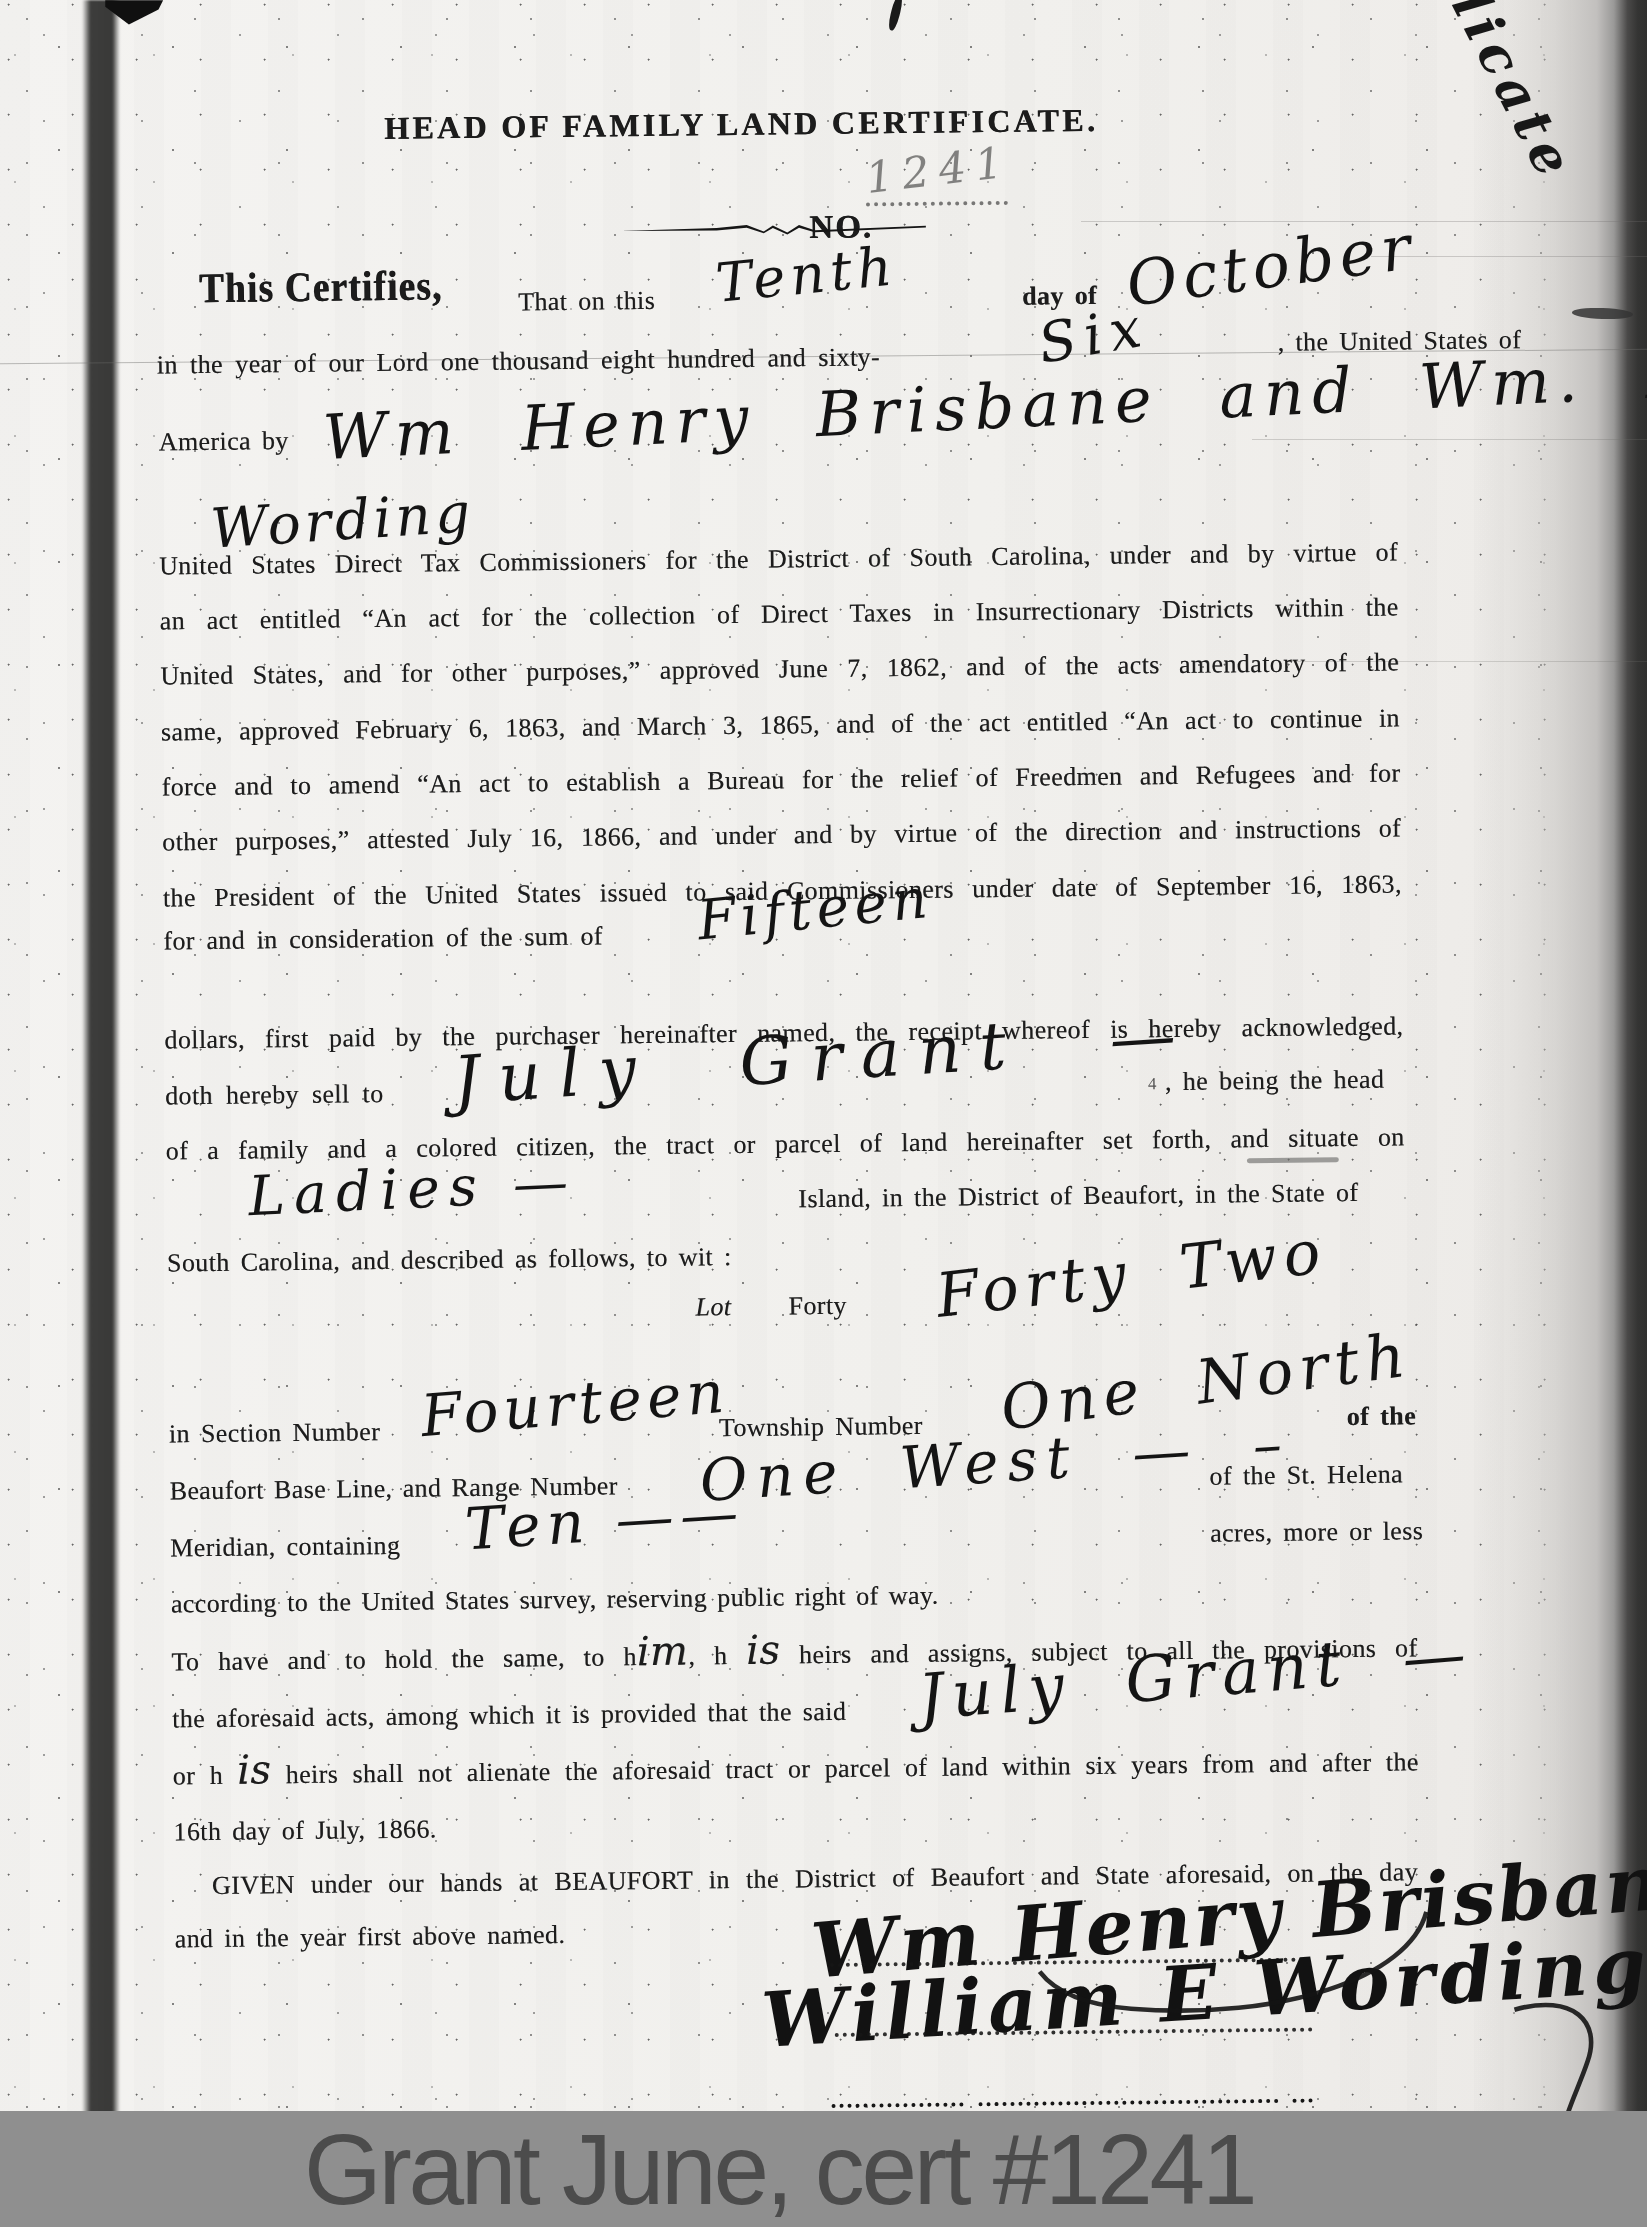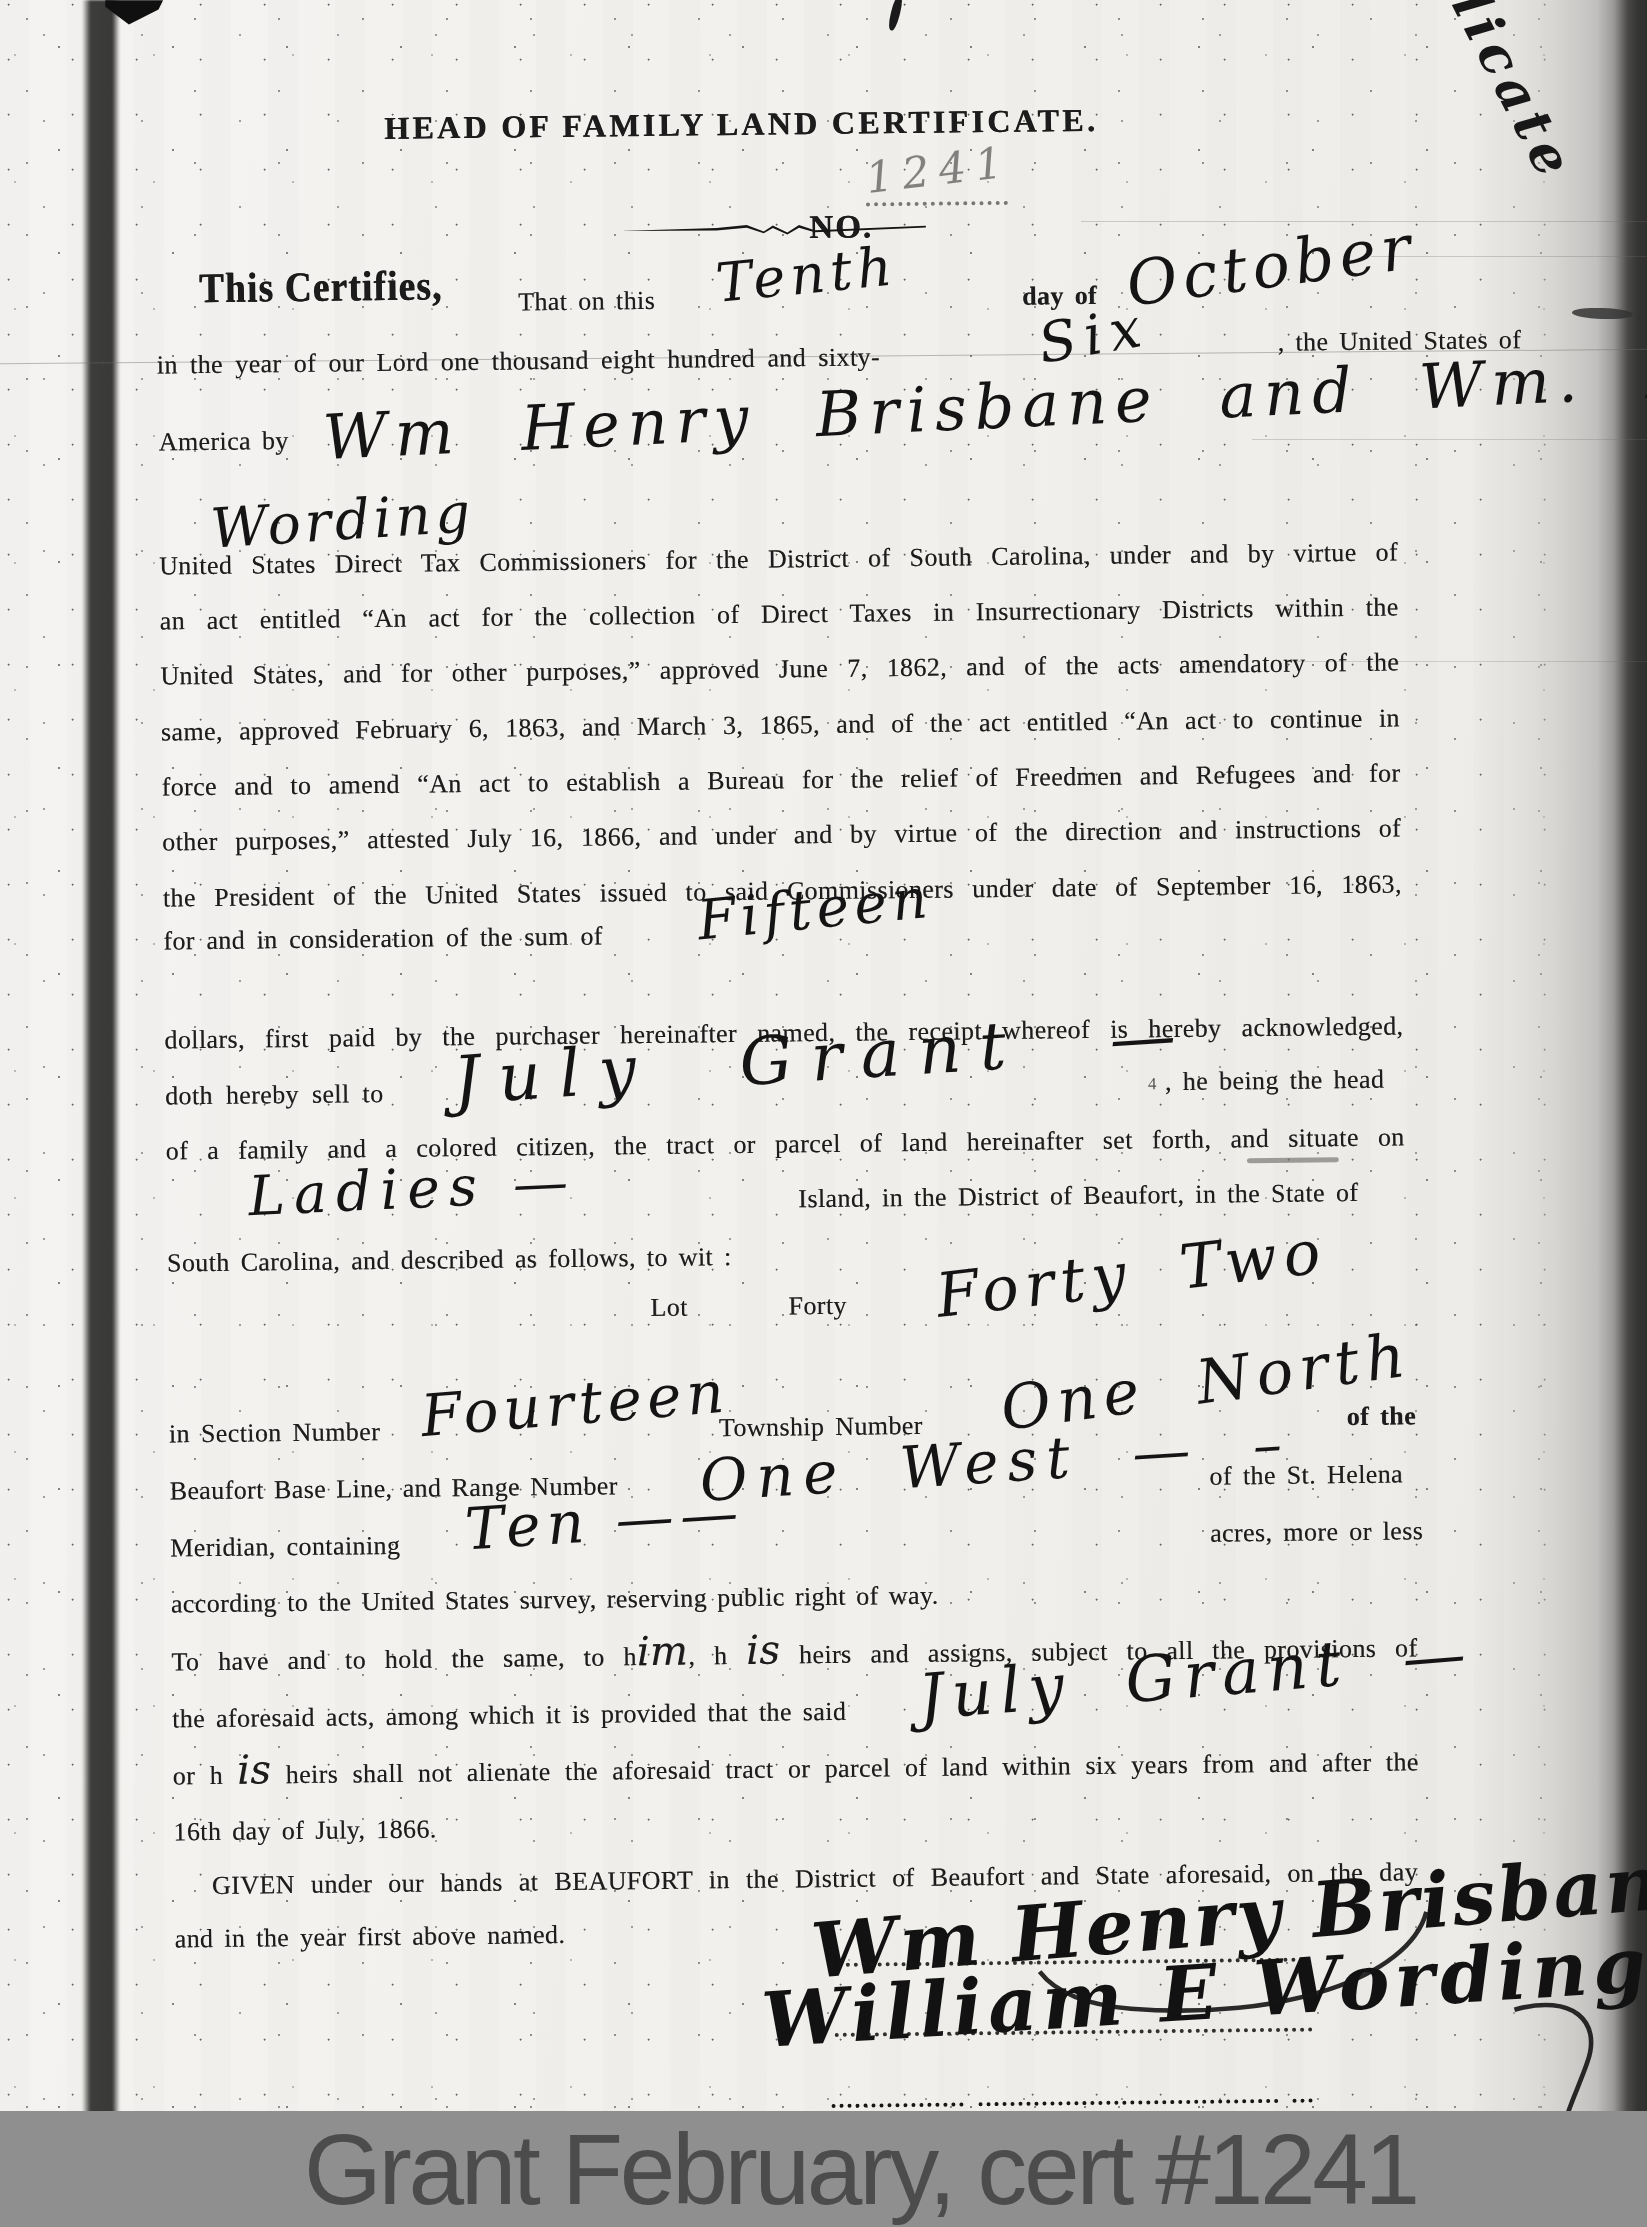--- a/index.html
+++ b/index.html
@@ -115,21 +115,21 @@
     <div class="just" style="left:165px;top:1020px;">dollars, first paid by the purchaser hereinafter named, the receipt whereof is hereby acknowledged,</div>
     <div class="abs pr" style="left:165px;top:1076px;word-spacing:6px;">doth hereby sell to</div>
     <div class="abs hw" style="left:453px;top:1025px;font-size:66px;letter-spacing:18.5px;word-spacing:46px;transform:rotate(-3deg);">July Grant —</div>
     <div class="abs small-mark" style="left:1148px;top:1079px;">4</div>
     <div class="abs pr" style="left:1165px;top:1073px;">, he being the head</div>
     <div class="just" style="left:165px;top:1131px;">of a family and a colored citizen, the tract or parcel of land hereinafter set forth, and situate on</div>
     <div class="artifact" style="left:1246px;top:1163px;width:92px;height:4.6px;opacity:.65;border-radius:2.6px;"></div>
     <div class="abs hw" style="left:247px;top:1157px;font-size:55px;letter-spacing:9.2px;transform:rotate(-2deg);">Ladies —</div>
     <div class="abs pr" style="left:797px;top:1186px;">Island, in the District of Beaufort, in the State of</div>
     <div class="abs pr" style="left:165px;top:1243px;word-spacing:4px;">South Carolina, and described as follows, to wit :</div>
-    <div class="abs pr" style="left:648px;top:1293px;">Lot</div>
+    <div class="abs pr" style="left:693px;top:1293px;font-style:italic;">Lot</div>
     <div class="abs pr" style="left:786px;top:1293px;">Forty</div>
     <div class="abs hw" style="left:933px;top:1246px;font-size:61px;letter-spacing:6.6px;word-spacing:22.4px;transform:rotate(-6deg);">Forty Two</div>
 
     <div class="abs pr" style="left:165px;top:1414px;">in Section Number</div>
     <div class="abs hw" style="left:417px;top:1372px;font-size:58px;letter-spacing:5.3px;transform:rotate(-4deg);">Fourteen</div>
     <div class="abs pr" style="left:715px;top:1414px;">Township Number</div>
     <div class="abs hw" style="left:996px;top:1355px;font-size:61px;letter-spacing:6.6px;word-spacing:26px;transform:rotate(-7deg);">One North</div>
     <div class="abs pr" style="left:1343px;top:1410px;font-weight:bold;">of the</div>
     <div class="abs pr" style="left:165px;top:1471px;word-spacing:3.3px;">Beaufort Base Line, and Range Number</div>
     <div class="abs hw" style="left:695px;top:1435px;font-size:58px;letter-spacing:9.2px;word-spacing:26px;transform:rotate(-3deg);">One West — –</div>
@@ -161,17 +161,17 @@
     </div>
 
     <svg width="1648" height="2227" style="left:0;top:0;pointer-events:none;" viewBox="0 0 2500 3380">
       <path d="M2150 2912 C2122 3012, 1930 3074, 1700 3054 C1618 3046, 1580 3020, 1562 2996" fill="none" stroke="#141414" stroke-width="7" opacity=".9"></path>
       <path d="M2282 3062 C2372 3038, 2414 3082, 2392 3142 C2372 3200, 2336 3254, 2356 3300 C2362 3312, 2374 3316, 2384 3306" fill="none" stroke="#141414" stroke-width="7" opacity=".9"></path>
       <path d="M2200 3314 L2458 3324" stroke="#3c3c3c" stroke-width="3" opacity=".45"></path>
     </svg>
   </div>
 
   <div id="caption-bar">
-    <div id="caption-text">Grant February, cert #1241</div>
+    <div id="caption-text">Grant June, cert #1241</div>
   </div>
 
 </div>
 
 
 </body></html>

